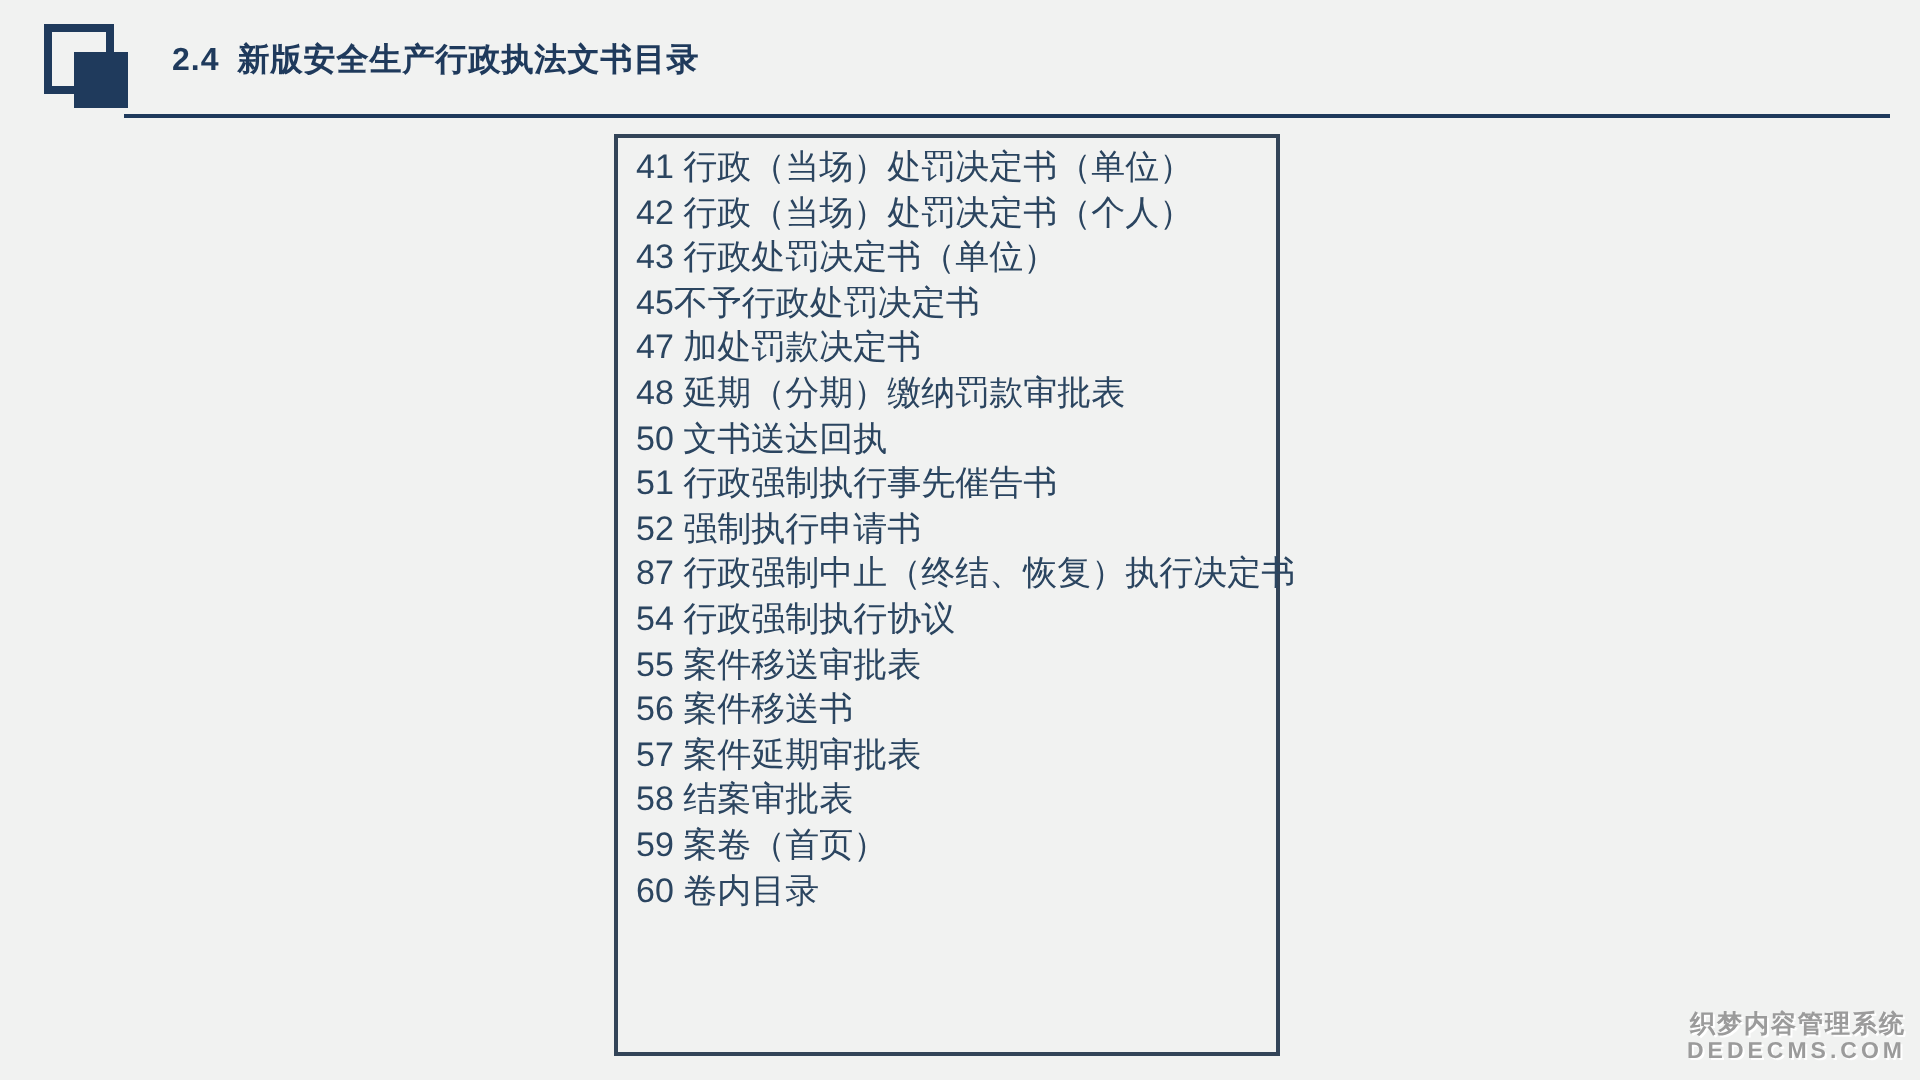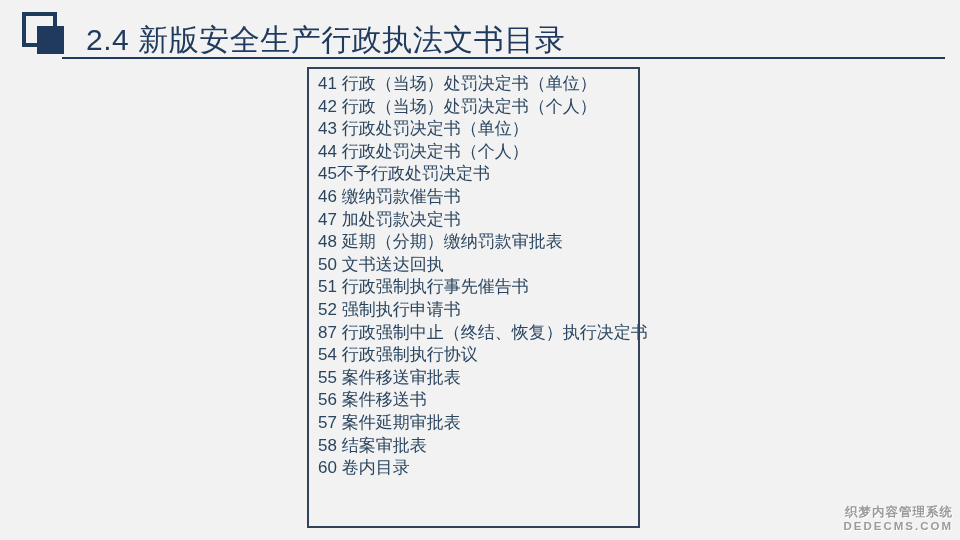--- a/index.html
+++ b/index.html
@@ -38,22 +38,22 @@
     top: 14px;
     width: 27px;
     height: 28px;
     background: #1f3a5c;
   }
   .slide-title {
     position: absolute;
     left: 86px;
     top: 20px;
     margin: 0;
-    font-size: 30px;
-    font-weight: normal;
+    font-size: 16px;
+    font-weight: bold;
     color: #1f3a5c;
     white-space: nowrap;
     letter-spacing: 0.5px;
   }
   .section-number {
     margin-right: 9px;
   }
   .header-rule {
     position: absolute;
     left: 62px;
@@ -118,34 +118,33 @@
   <h1 class="slide-title">
     <span class="section-number">2.4</span><span>新版安全生产行政执法文书目录</span>
   </h1>
 
   <div class="header-rule"></div>
 
   <div class="doc-box">
       <div class="list-item">41 行政（当场）处罚决定书（单位）</div>
       <div class="list-item">42 行政（当场）处罚决定书（个人）</div>
       <div class="list-item">43 行政处罚决定书（单位）</div>
-      <div class="list-item">44 行政处罚决定书（个人）</div>
       <div class="list-item">45不予行政处罚决定书</div>
-      <div class="list-item">46 缴纳罚款催告书</div>
       <div class="list-item">47 加处罚款决定书</div>
       <div class="list-item">48 延期（分期）缴纳罚款审批表</div>
       <div class="list-item">50 文书送达回执</div>
       <div class="list-item">51 行政强制执行事先催告书</div>
       <div class="list-item">52 强制执行申请书</div>
       <div class="list-item">87 行政强制中止（终结、恢复）执行决定书</div>
       <div class="list-item">54 行政强制执行协议</div>
       <div class="list-item">55 案件移送审批表</div>
       <div class="list-item">56 案件移送书</div>
       <div class="list-item">57 案件延期审批表</div>
       <div class="list-item">58 结案审批表</div>
+      <div class="list-item">59 案卷（首页）</div>
       <div class="list-item">60 卷内目录</div>
     </div>
 
   <div class="watermark">
     <div class="watermark-cn">织梦内容管理系统</div>
     <div class="watermark-en">DEDECMS.COM</div>
   </div>
 
 </div>
 

